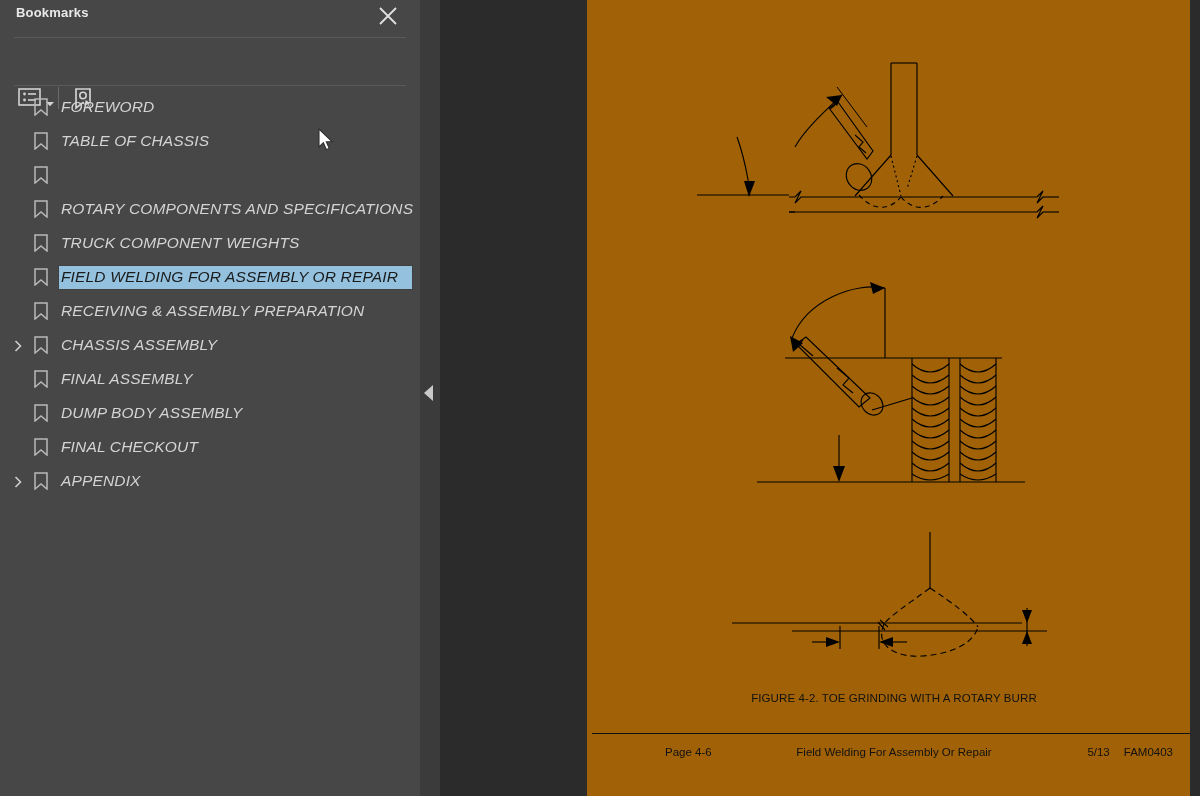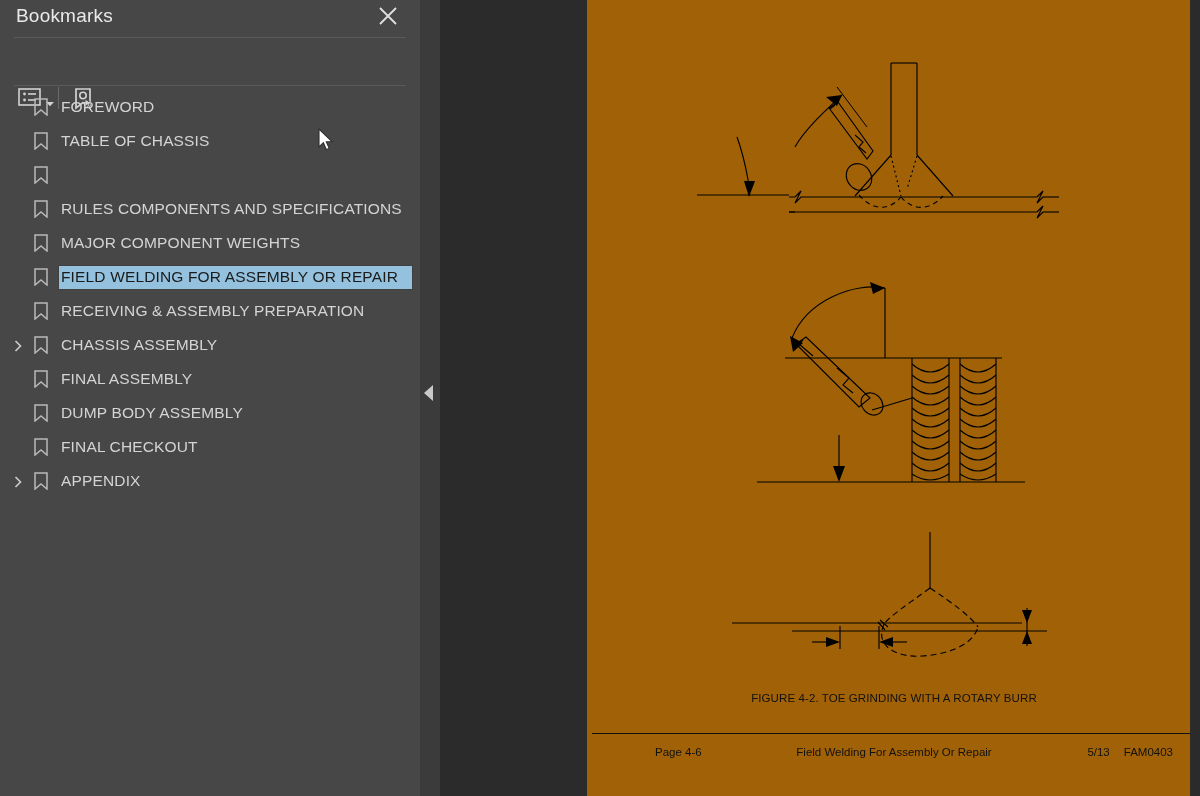--- a/index.html
+++ b/index.html
@@ -14,38 +14,38 @@
   
   .bm-panel{
     position:absolute;left:0;top:0;width:420px;height:796px;
     background:#474747;
   }
   .bm-header{
     position:relative;height:40px;
   }
   .bm-title{
     position:absolute;left:16px;top:5px;
-    font-size:19px;color:#e9e9e9;letter-spacing:.2px;
+    font-size:13px;color:#e9e9e9;letter-spacing:.2px;font-weight:bold;
   }
   .bm-close{
     position:absolute;right:20px;top:4px;
     width:24px;height:24px;cursor:pointer;
   }
   .bm-close svg{display:block}
   .hr{
     position:absolute;left:14px;width:392px;height:1px;background:#5a5a5a;
   }
   .bm-toolbar{
     position:absolute;left:0;top:41px;height:38px;width:420px;
   }
   .tb-btn{position:absolute;cursor:pointer;}
   .tb-sep{position:absolute;left:58px;top:46px;width:1px;height:22px;background:#6a6a6a;}
 
   .bm-list{
-    position:absolute;left:0;top:90px;width:420px;
+    position:absolute;left:0;top:90px;width:420px;font-style:italic;
   }
   .bm-row{
     position:relative;height:34px;display:flex;align-items:center;
     cursor:pointer;
   }
   .bm-caret{
     position:absolute;left:12px;top:10px;width:14px;height:14px;
   }
   .bm-flag{
     position:absolute;left:33px;top:8px;width:16px;height:18px;
@@ -92,21 +92,21 @@
     font-size:11.5px;color:#111;font-family:"Liberation Sans", sans-serif;
     letter-spacing:.1px;
   }
   .footer-rule{
     position:absolute;left:5px;top:733px;width:606px;height:1px;background:#111;
   }
   .footer{
     position:absolute;top:746px;left:0;width:614px;height:16px;
     font-size:11.5px;color:#111;
   }
-  .f-left{position:absolute;left:40px;top:0;padding-left:28px;}
+  .f-left{position:absolute;left:50px;top:0;padding-left:28px;}
   .f-center{position:absolute;left:0;width:614px;text-align:center;top:0;}
   .f-right{position:absolute;right:28px;top:0;}
   .f-right span{margin-left:14px;}
 
   svg.diag{position:absolute;overflow:visible}
 
   
   .cursor{position:absolute;left:318px;top:128px;width:16px;height:24px;pointer-events:none;}
 </style>
 </head>
@@ -167,27 +167,27 @@
         </div>
         <div class="bm-row">
           <span class="bm-flag"><svg width="16" height="18" viewBox="0 0 16 18">
               <path d="M2 1 H14 V17 L8 12 L2 17 Z" fill="none" stroke="#b9b9b9" stroke-width="1.5"></path>
             </svg></span>
         </div>
         <div class="bm-row">
           <span class="bm-flag"><svg width="16" height="18" viewBox="0 0 16 18">
               <path d="M2 1 H14 V17 L8 12 L2 17 Z" fill="none" stroke="#b9b9b9" stroke-width="1.5"></path>
             </svg></span>
-          <span class="bm-label">RULES COMPONENTS AND SPECIFICATIONS</span>
-        </div>
-        <div class="bm-row">
-          <span class="bm-flag"><svg width="16" height="18" viewBox="0 0 16 18">
-              <path d="M2 1 H14 V17 L8 12 L2 17 Z" fill="none" stroke="#b9b9b9" stroke-width="1.5"></path>
-            </svg></span>
-          <span class="bm-label">MAJOR COMPONENT WEIGHTS</span>
+          <span class="bm-label">ROTARY COMPONENTS AND SPECIFICATIONS</span>
+        </div>
+        <div class="bm-row">
+          <span class="bm-flag"><svg width="16" height="18" viewBox="0 0 16 18">
+              <path d="M2 1 H14 V17 L8 12 L2 17 Z" fill="none" stroke="#b9b9b9" stroke-width="1.5"></path>
+            </svg></span>
+          <span class="bm-label">TRUCK COMPONENT WEIGHTS</span>
         </div>
         <div class="bm-row selected">
           <span class="bm-flag"><svg width="16" height="18" viewBox="0 0 16 18">
               <path d="M2 1 H14 V17 L8 12 L2 17 Z" fill="none" stroke="#b9b9b9" stroke-width="1.5"></path>
             </svg></span>
           <span class="bm-label">FIELD WELDING FOR ASSEMBLY OR REPAIR</span>
         </div>
         <div class="bm-row">
           <span class="bm-flag"><svg width="16" height="18" viewBox="0 0 16 18">
               <path d="M2 1 H14 V17 L8 12 L2 17 Z" fill="none" stroke="#b9b9b9" stroke-width="1.5"></path>

